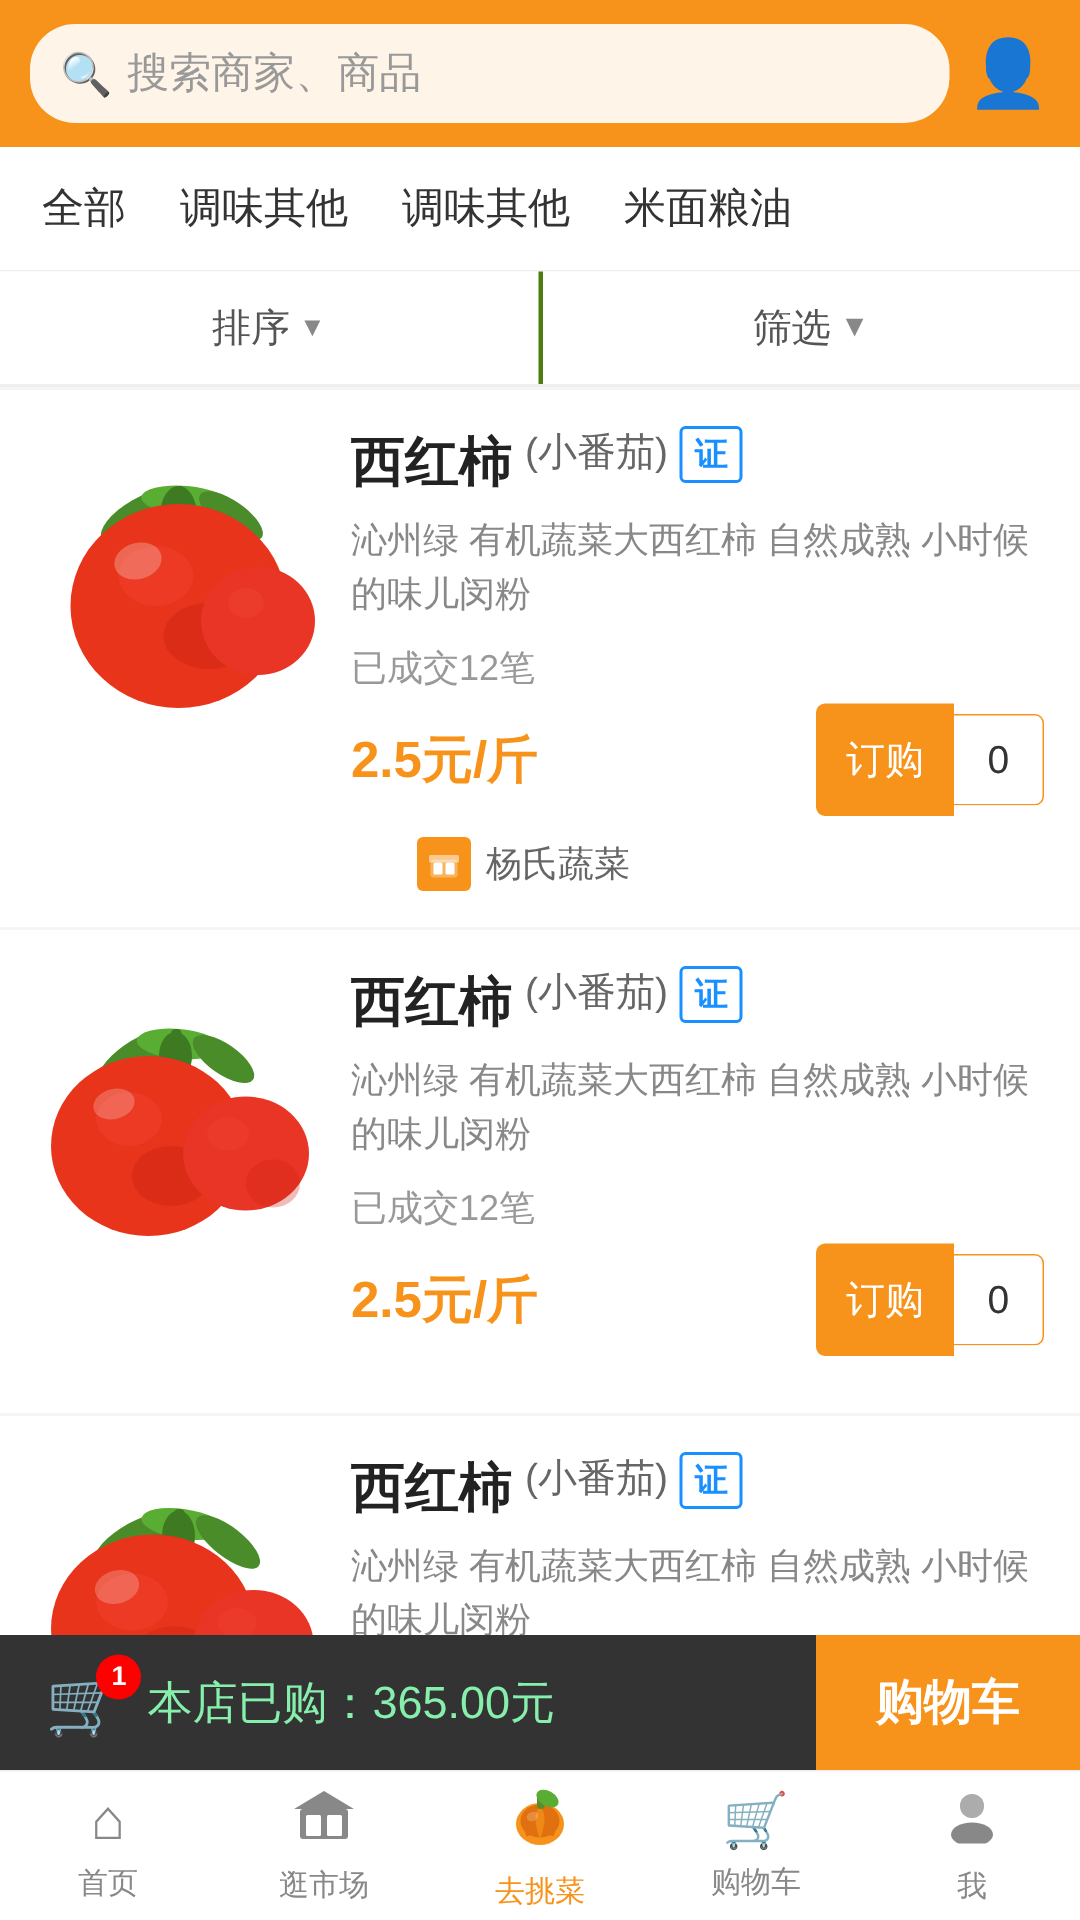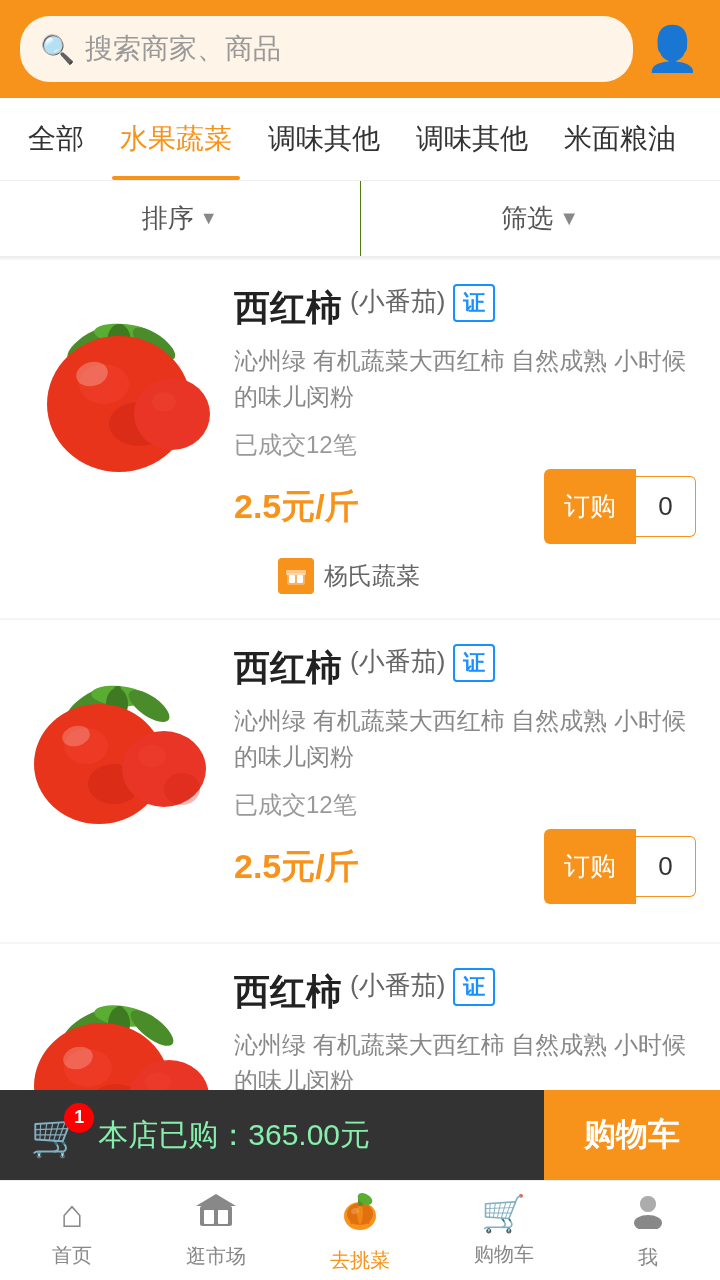--- a/index.html
+++ b/index.html
@@ -66,21 +66,21 @@
       display: flex;
       border-bottom: 2px solid #eee;
       margin-bottom: 2px;
     }
     .filter-item {
       flex: 1;
       text-align: center;
       padding: 20px 0;
       font-size: 26px;
       color: #555;
-      border-right: 1px solid #4d7c0f;
+      border-right: 3px solid #4d7c0f;
       display: flex;
       align-items: center;
       justify-content: center;
       gap: 6px;
       cursor: pointer;
     }
     .filter-item:last-child { border-right: none; }
     .arrow-down { font-size: 18px; color: #888; }
     .filter-icon { font-size: 20px; color: #888; }
 
@@ -282,21 +282,20 @@
 <div class="header">
   <div class="search-bar">
     <span class="search-icon-unicode">🔍</span>
     <span style="font-size:28px;color:#999;">搜索商家、商品</span>
   </div>
   <div style="color:white;font-size:44px;">👤</div>
 </div>
 
 <div class="categories">
   <div class="category-item">全部</div>
-  <div class="category-item active">水果蔬菜</div>
   <div class="category-item">调味其他</div>
   <div class="category-item">调味其他</div>
   <div class="category-item">米面粮油</div>
 </div>
 
 <div class="filter-bar">
   <div class="filter-item">
     <span>排序</span>
     <span class="arrow-down">▼</span>
   </div>

